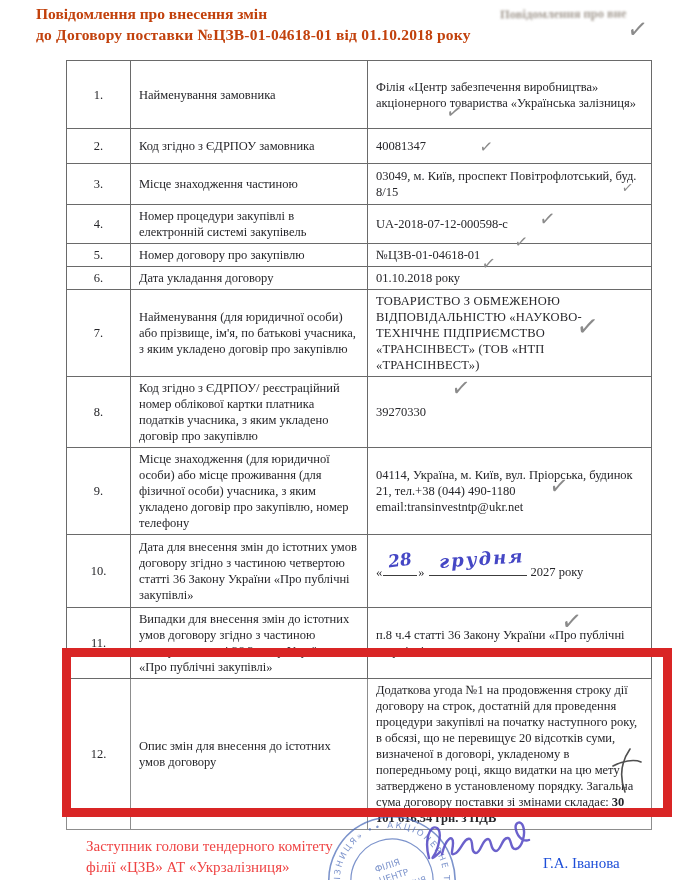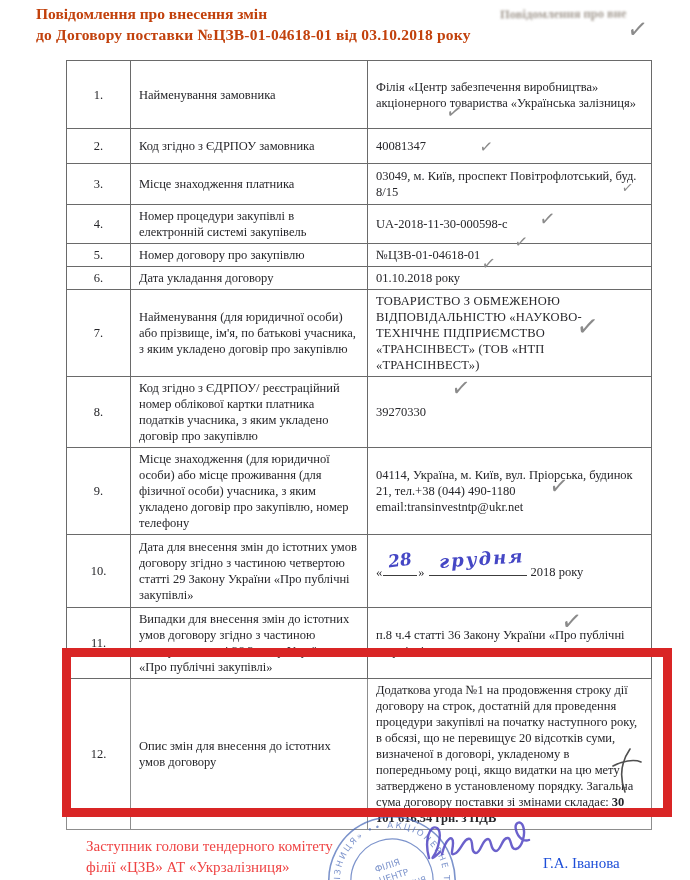--- a/index.html
+++ b/index.html
@@ -58,21 +58,21 @@
   .stamp{position:absolute;left:322px;top:810px;z-index:4;}
   .signature{position:absolute;left:420px;top:812px;z-index:5;}
   .squiggle{position:absolute;left:608px;top:746px;z-index:7;}
   b.sum{font-weight:bold;}
 </style>
 </head>
 <body>
 
 <div class="title">
   <div class="l1">Повідомлення про внесення змін</div>
-  <div class="l2">до Договору поставки №ЦЗВ-01-04618-01 від 03.10.2018 року</div>
+  <div class="l2">до Договору поставки №ЦЗВ-01-04618-01 від 01.10.2018 року</div>
 </div>
 <div class="ghost">Повідомлення про вне</div>
 
 <table class="doc">
   <colgroup>
       <col style="width:64px">
       <col style="width:237px">
       <col style="width:284px">
     </colgroup>
   <tbody>
@@ -81,27 +81,27 @@
     <td class="lbl">Найменування замовника</td>
     <td class="val">Філія «Центр забезпечення виробництва» акціонерного товариства «Українська залізниця»</td>
   </tr>
   <tr style="height:35px">
     <td class="num">2.</td>
     <td class="lbl">Код згідно з ЄДРПОУ замовника</td>
     <td class="val">40081347</td>
   </tr>
   <tr style="height:41px">
     <td class="num">3.</td>
-    <td class="lbl">Місце знаходження платника</td>
+    <td class="lbl">Місце знаходження частиною</td>
     <td class="val">03049, м. Київ, проспект Повітрофлотський, буд. 8/15</td>
   </tr>
   <tr style="height:33px">
     <td class="num">4.</td>
     <td class="lbl">Номер процедури закупівлі в електронній системі закупівель</td>
-    <td class="val">UA-2018-11-30-000598-c</td>
+    <td class="val">UA-2018-07-12-000598-c</td>
   </tr>
   <tr style="height:22px">
     <td class="num">5.</td>
     <td class="lbl">Номер договору про закупівлю</td>
     <td class="val">№ЦЗВ-01-04618-01</td>
   </tr>
   <tr style="height:22px">
     <td class="num">6.</td>
     <td class="lbl">Дата укладання договору</td>
     <td class="val">01.10.2018 року</td>
@@ -116,23 +116,23 @@
     <td class="lbl">Код згідно з ЄДРПОУ/ реєстраційний номер облікової картки платника податків учасника, з яким укладено договір про закупівлю</td>
     <td class="val">39270330</td>
   </tr>
   <tr style="height:77px">
     <td class="num">9.</td>
     <td class="lbl">Місце знаходження (для юридичної особи) або місце проживання (для фізичної особи) учасника, з яким укладено договір про закупівлю, номер телефону</td>
     <td class="val">04114, Україна, м. Київ, вул. Пріорська, будинок 21, тел.+38 (044) 490-1180 email:transinvestntp@ukr.net</td>
   </tr>
   <tr style="height:73px">
     <td class="num">10.</td>
-    <td class="lbl">Дата для внесення змін до істотних умов договору згідно з частиною четвертою статті 29 Закону України «Про публічні закупівлі»</td>
+    <td class="lbl">Дата для внесення змін до істотних умов договору згідно з частиною четвертою статті 36 Закону України «Про публічні закупівлі»</td>
     <td class="val">
-      <span>«</span><span class="blank blank-day"><span class="hand hand-day">28</span></span><span>»</span><span class="blank blank-month"><span class="hand hand-month">грудня</span></span><span>2018  року</span>
+      <span>«</span><span class="blank blank-day"><span class="hand hand-day">28</span></span><span>»</span><span class="blank blank-month"><span class="hand hand-month">грудня</span></span><span>2027  року</span>
     </td>
   </tr>
   <tr style="height:68px">
     <td class="num">11.</td>
     <td class="lbl">Випадки для внесення змін до істотних умов договору згідно з частиною четвертою статті 36 Закону України «Про публічні закупівлі»</td>
     <td class="val">п.8 ч.4 статті 36 Закону України «Про публічні закупівлі»</td>
   </tr>
   <tr class="r12" style="height:146px">
     <td class="num">12.</td>
     <td class="lbl">Опис змін для внесення до істотних умов договору</td>

